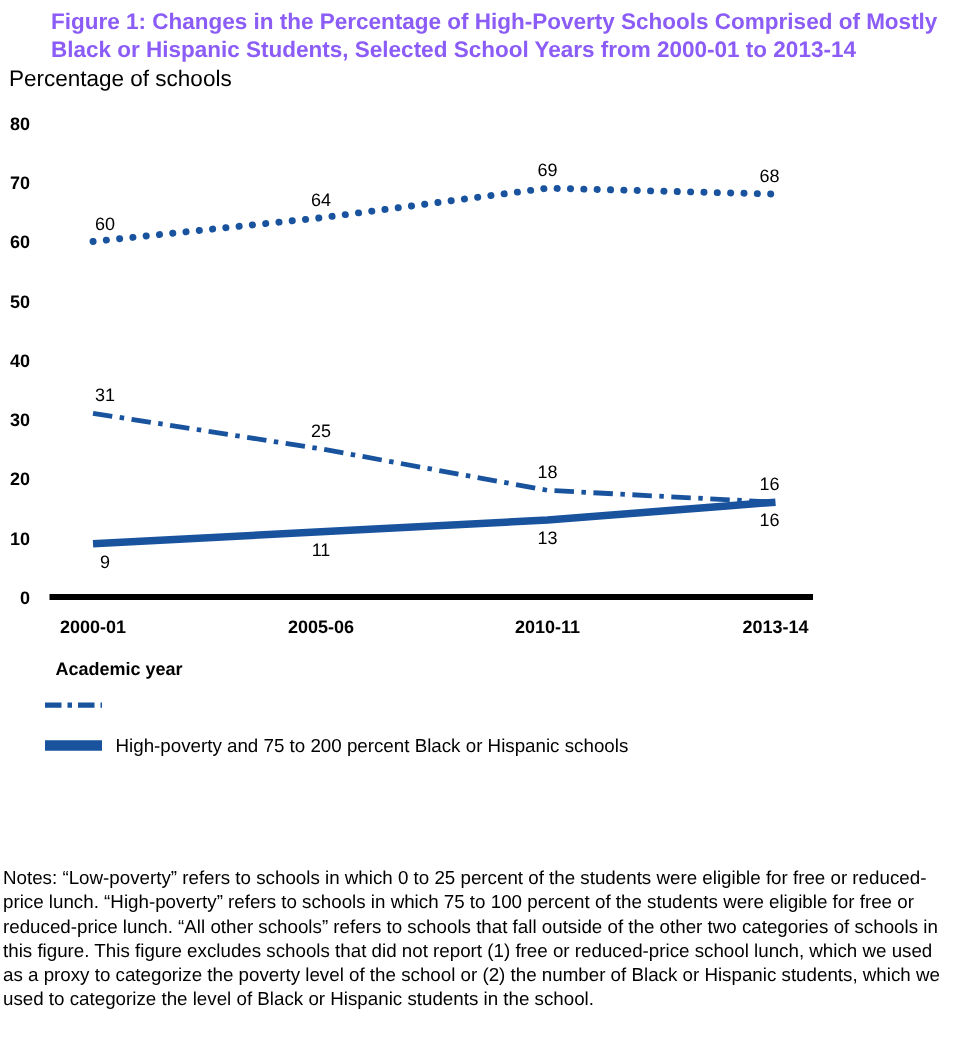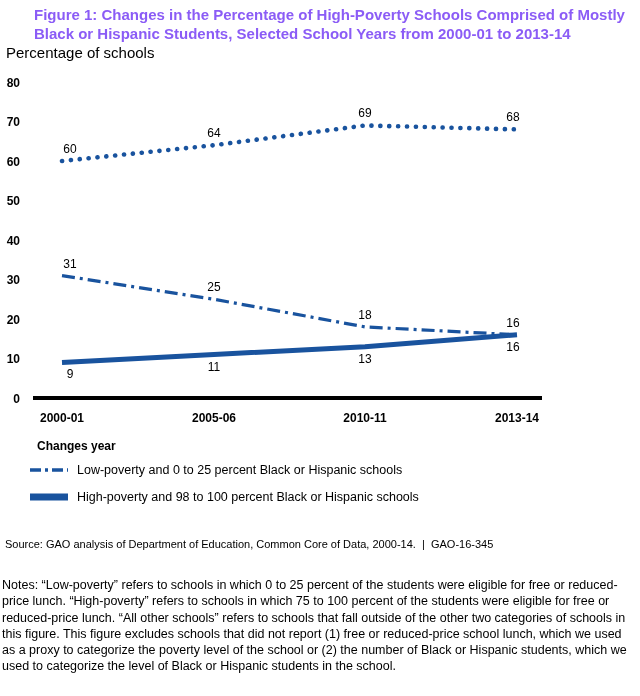--- a/index.html
+++ b/index.html
@@ -108,34 +108,32 @@
       <text x="214" y="137.2" text-anchor="middle" class="pt-label">64</text>
       <text x="365" y="117.44999999999999" text-anchor="middle" class="pt-label">69</text>
       <text x="513" y="121.39999999999998" text-anchor="middle" class="pt-label">68</text>
       <polyline points="62,362.45 214,354.55 365,346.65 517,334.8" fill="none" stroke="#19539E" stroke-width="5" stroke-linecap="butt"></polyline>
       <text x="70" y="378.45" text-anchor="middle" class="pt-label">9</text>
       <text x="214" y="370.55" text-anchor="middle" class="pt-label">11</text>
       <text x="365" y="362.65" text-anchor="middle" class="pt-label">13</text>
       <text x="513" y="350.8" text-anchor="middle" class="pt-label">16</text>
     </svg>
 
-  <div class="x-axis-title">Changes year</div>
+  <div class="x-axis-title">Academic year</div>
 
   <div class="legend">
     <div class="legend-row">
       <svg width="38" height="12">
         <line x1="0" y1="6" x2="38" y2="6" stroke="#19539E" stroke-width="3.5" stroke-dasharray="11 4 3 4"></line>
       </svg>
-      <span class="legend-label">Low-poverty and 0 to 25 percent Black or Hispanic schools</span>
     </div>
     <div class="legend-row">
       <svg width="38" height="12">
         <line x1="0" y1="6" x2="38" y2="6" stroke="#19539E" stroke-width="7"></line>
       </svg>
-      <span class="legend-label">High-poverty and 98 to 100 percent Black or Hispanic schools</span>
+      <span class="legend-label">High-poverty and 75 to 200 percent Black or Hispanic schools</span>
     </div>
   </div>
 
-  <div class="source">Source: GAO analysis of Department of Education, Common Core of Data, 2000-14. &nbsp;|&nbsp; GAO-16-345</div>
 
   <div class="notes">Notes: “Low-poverty” refers to schools in which 0 to 25 percent of the students were eligible for free or reduced-price lunch. “High-poverty” refers to schools in which 75 to 100 percent of the students were eligible for free or reduced-price lunch. “All other schools” refers to schools that fall outside of the other two categories of schools in this figure. This figure excludes schools that did not report (1) free or reduced-price school lunch, which we used as a proxy to categorize the poverty level of the school or (2) the number of Black or Hispanic students, which we used to categorize the level of Black or Hispanic students in the school.</div>
 
 </div>
 
 </body></html>

